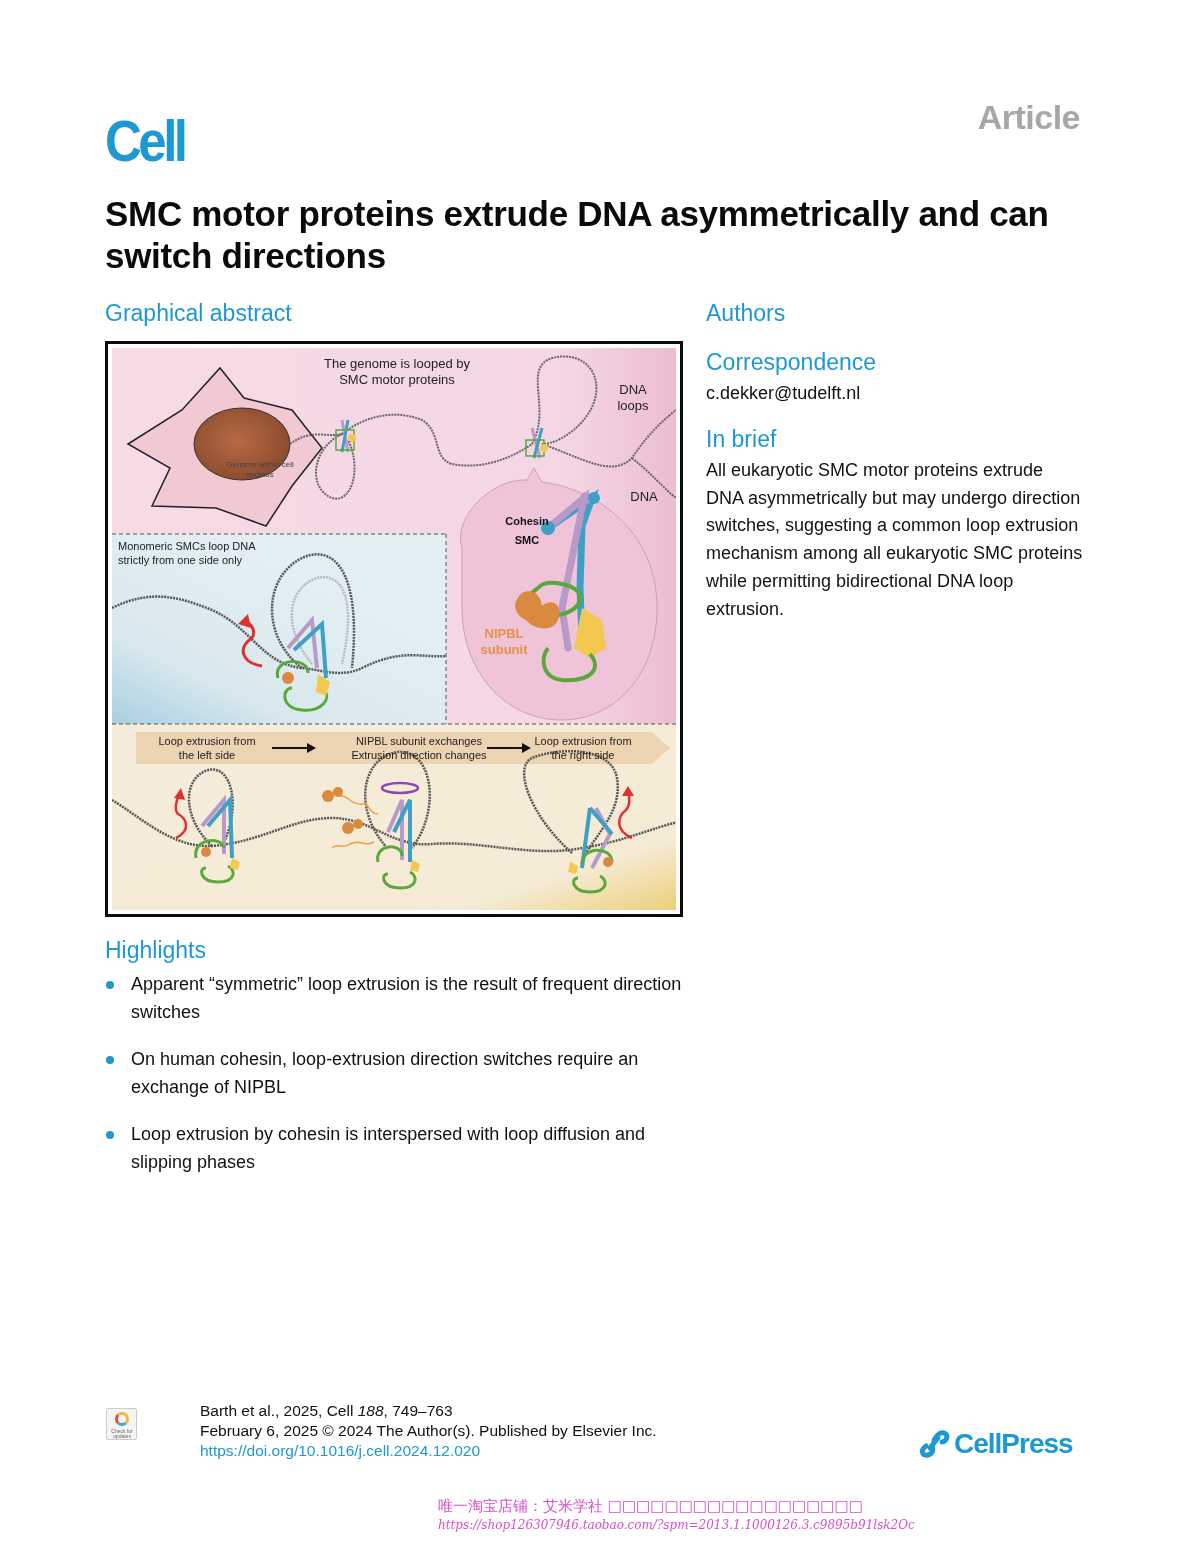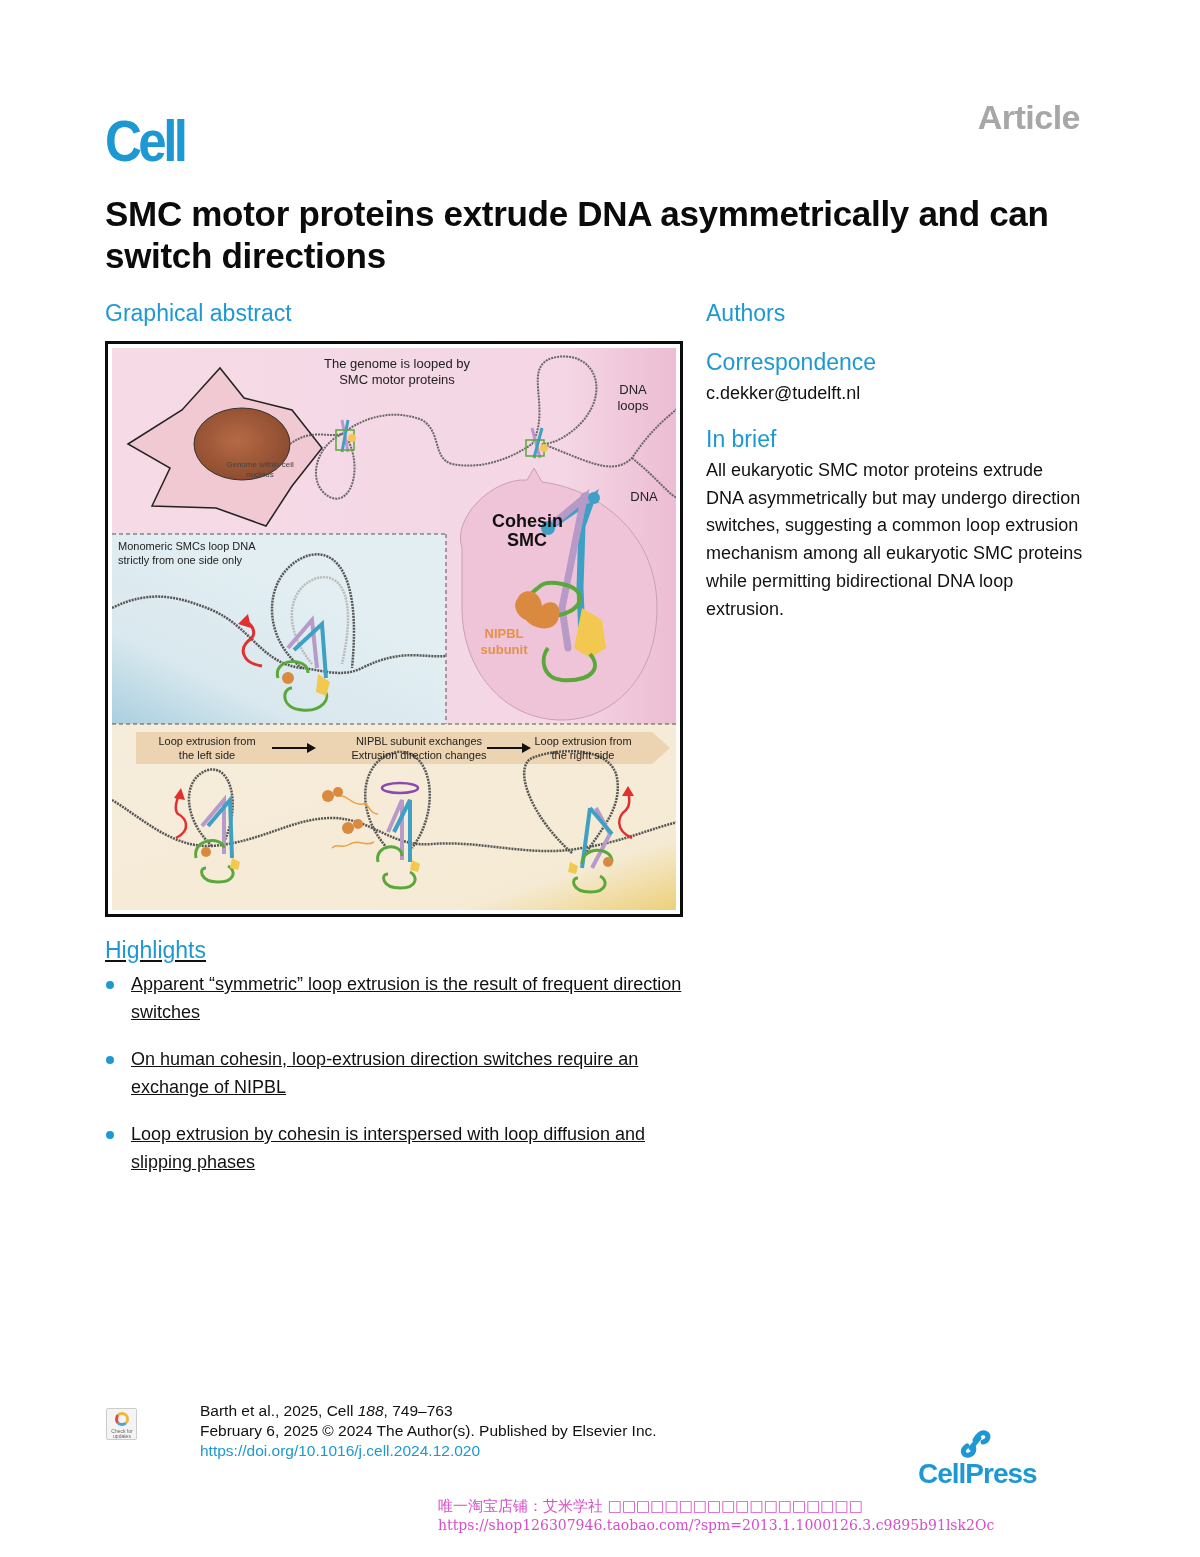--- a/index.html
+++ b/index.html
@@ -13,47 +13,47 @@
 
     .section-heading { font-size: 23px; color: #1d98d3; font-weight: normal; }
     .ga-heading { position: absolute; left: 105px; top: 300px; text-align: center; }
 
     .ga-frame { position: absolute; left: 105px; top: 341px; width: 578px; height: 576px; border: 3px solid #0c0c0c; background: #fff; padding: 4px; }
     .ga-inner { position: relative; width: 100%; height: 100%; overflow: hidden; }
     .ga-inner svg { position: absolute; left: 0; top: 0; }
     .ga-label { position: absolute; font-size: 13px; color: #222; text-align: center; line-height: 16px; }
     .ga-label.small { font-size: 8px; line-height: 10px; color: #444; margin-left: 17px; }
     .ga-label.left { text-align: left; }
-    .ga-label.bold { font-weight: bold; font-size: 18px; color: #111; line-height: 19px; }
+    .ga-label.bold { font-weight: bold; font-size: 11px; color: #111; line-height: 19px; }
     .ga-label.orange { font-weight: bold; font-size: 13px; color: #e4914a; line-height: 16px; }
     .ga-label.step { font-size: 11px; line-height: 14px; color: #222; }
 
     .right-col { position: absolute; left: 706px; top: 300px; width: 380px; }
     .right-col .block { margin-bottom: 18px; }
     .right-col .body-text { font-size: 18px; line-height: 27.8px; color: #111; margin-top: 4px; }
 
-    .highlights { position: absolute; left: 105px; top: 937px; width: 590px; text-decoration: underline; }
+    .highlights { position: absolute; left: 105px; top: 937px; width: 590px; }
     .hl-list { list-style: none; margin-top: 6px; }
     .hl-item { position: relative; padding-left: 26px; font-size: 18px; line-height: 28px; color: #111; margin-bottom: 19px; }
     .hl-bullet { position: absolute; left: 1px; top: 11px; width: 8px; height: 8px; border-radius: 50%; background: #1d98d3; }
 
     .crossmark { position: absolute; left: 106px; top: 1408px; width: 31px; height: 32px; border: 1px solid #ccc; background: #f4f4f4; border-radius: 2px; }
     .crossmark .ring { position: absolute; left: 8px; top: 3px; width: 14px; height: 14px; border-radius: 50%; border: 3px solid #f1b63a; border-left-color: #e34b3a; border-bottom-color: #49a5d8; }
     .crossmark .txt { position: absolute; left: 1px; top: 20px; width: 28px; font-size: 5px; line-height: 5px; color: #666; text-align: center; }
 
     .citation { position: absolute; left: 200px; top: 1401px; font-size: 15.5px; line-height: 20px; color: #111; }
     .citation .doi { color: #1d98d3; }
 
-    .cellpress { position: absolute; left: 918px; top: 1428px; display: flex; align-items: center; flex-direction: column; }
+    .cellpress { position: absolute; left: 918px; top: 1428px; display: flex; align-items: flex-start; }
     .cellpress .cp-icon { width: 32px; height: 30px; margin-right: 4px; }
     .cellpress .cp-text { font-size: 28px; font-weight: bold; color: #1d98d3; letter-spacing: -1px; }
 
     .watermark { position: absolute; left: 438px; top: 1496px; color: #d64fc8; font-family: "DejaVu Serif", serif; }
     .watermark .wm1 { font-size: 15px; line-height: 20px; }
-    .watermark .wm2 { font-size: 14px; line-height: 18px; }
+    .watermark .wm2 { font-size: 12px; line-height: 18px; font-style: italic; }
   </style>
 </head>
 <body>
 
 <div class="journal-logo">Cell</div>
 <div class="article-label">Article</div>
 
 <h1 class="title">SMC motor proteins extrude DNA asymmetrically and can switch directions</h1>
 
 <h2 class="section-heading ga-heading">Graphical abstract</h2>

